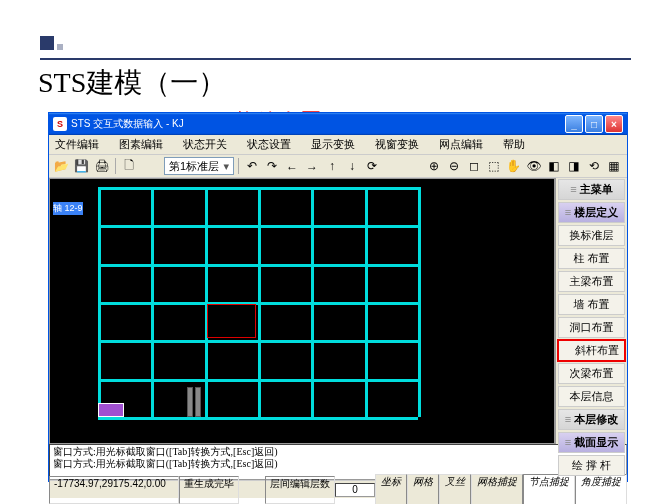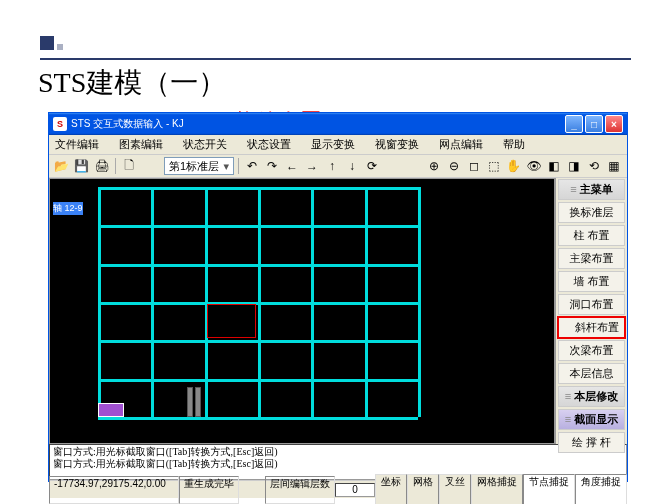--- a/index.html
+++ b/index.html
@@ -47,21 +47,21 @@
 .panel-item.header { background: linear-gradient(to bottom,#e6e6e6,#d6d6d6); font-weight: bold; }
 .panel-item.header::before { content: "≡ "; color:#888;}
 .panel-item.active { background: linear-gradient(to bottom,#d8d0f0,#b8b0e0); }
 .panel-item.highlight { outline: 2px solid #e00; outline-offset: -1px; padding-left: 15px; }
 
 .log-area { height: 36px; background: #fff; border: 1px inset #999; font-size: 10px; line-height: 12px; padding: 1px 3px; font-family: SimSun; overflow: hidden; }
 
 .statusbar { height: 18px; display: flex; align-items: center; background: #ece9d8; border-top: 1px solid #ccc; font-size: 10px; }
 .status-cell { border: 1px inset #ddd; padding: 0 4px; height: 28px; line-height: 14px; }
 .status-cell.wide { flex: 0 0 130px; }
-.status-btn { border: 1px outset #ddd; padding: 0 5px; height: 32px; line-height: 14px; background: #ece9d8; cursor: pointer; }
+.status-btn { border: 1px outset #ddd; padding: 0 5px; height: 32px; line-height: 14px; background: #ece9d8; cursor: pointer; font-style: italic; }
 .status-btn.active { border: 1px inset #ddd; background:#fff;}
 .status-spacer { flex: 1; }
 .status-input { width: 40px; height: 14px; border: 1px inset #999; background: #fff; text-align: center; font-size: 10px; }
 </style>
 </head>
 <body>
 
 <div class="slide-header">
   <div class="header-decor">
     <div class="decor-box"></div>
@@ -147,20 +147,21 @@
           <div class="grid-line grid-h" style="top: 191.667px;"></div>
           <div class="grid-line grid-h" style="top: 230px;"></div>
           <div class="red-cell" style="left: 108.667px; top: 117px; width: 49.3333px; height: 34.3333px;"></div>
           <div class="purple-bar" style="left: 0px;"></div>
           <div class="gray-bar" style="left: 88.6667px;"></div>
           <div class="gray-bar" style="left: 96.6667px;"></div>
         </div>
     </div>
     <div class="side-panel" id="side-panel">
         <div class="panel-item header">主菜单</div>
+        <div class="panel-item header active">楼层定义</div>
         <div class="panel-item">换标准层</div>
         <div class="panel-item">柱 布置</div>
         <div class="panel-item">主梁布置</div>
         <div class="panel-item">墙 布置</div>
         <div class="panel-item">洞口布置</div>
         <div class="panel-item highlight">斜杆布置</div>
         <div class="panel-item">次梁布置</div>
         <div class="panel-item">本层信息</div>
         <div class="panel-item header">本层修改</div>
         <div class="panel-item header active">截面显示</div>

